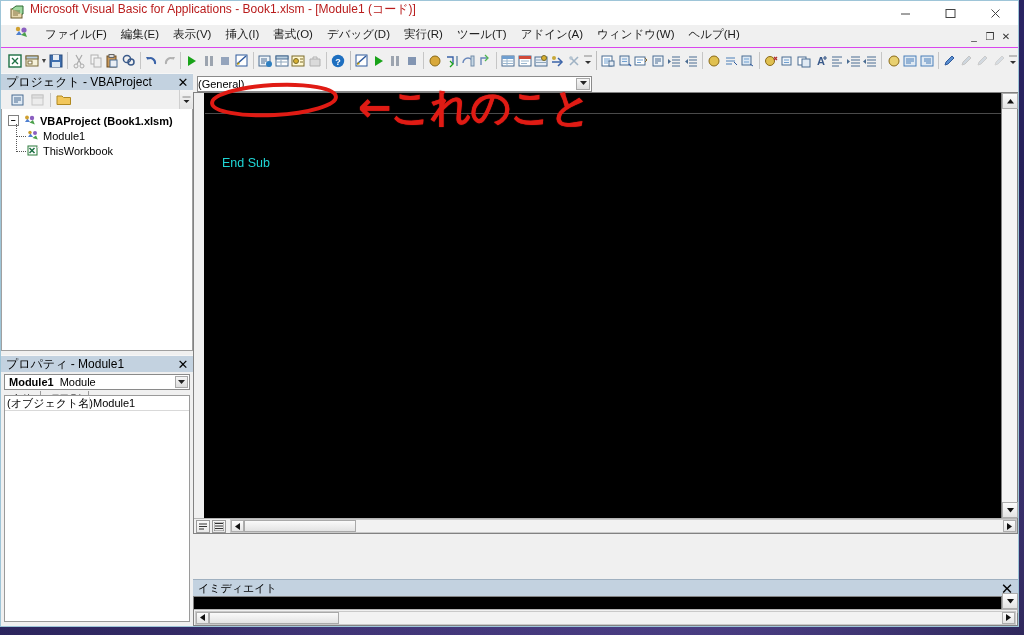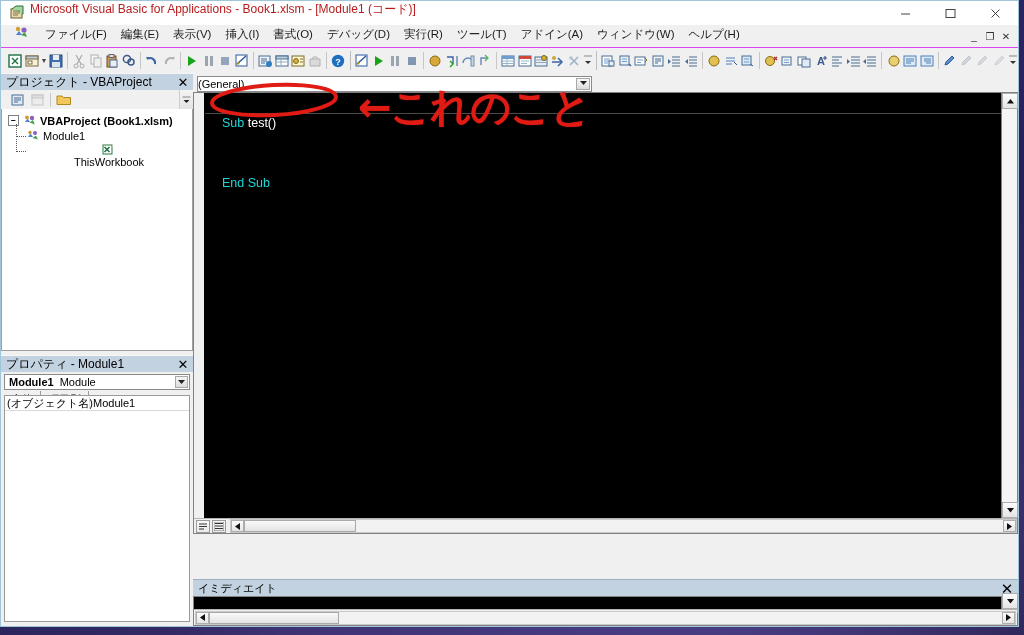--- a/index.html
+++ b/index.html
@@ -715,21 +715,21 @@
             <span class="tree-ico">
               <svg width="14" height="13" viewBox="0 0 14 13">
                 <path d="M2 8 l2.5-3.5 2.5 3.5 z" fill="#4f7fd0"></path>
                 <circle cx="9" cy="4" r="2" fill="#8b5fc0"></circle>
                 <circle cx="4" cy="3.5" r="1.7" fill="#c89a2a"></circle>
                 <path d="M6.5 9 l3.5-2.5 1.8 4 z" fill="#4aa04a"></path>
               </svg>
             </span>
             <span>Module1</span>
           </div>
-          <div class="tnode child" style="position:relative;flex-direction:column;">
+          <div class="tnode child" style="position:relative;">
             <span style="position:absolute;left:14px;top:-4px;width:9px;height:12px;border-left:1px dotted #555;border-bottom:1px dotted #555;"></span>
             <span class="tree-ico">
               <svg width="14" height="13" viewBox="0 0 14 13">
                 <rect x="2" y="2" width="9" height="9" fill="#fff" stroke="#2a7a3a"></rect>
                 <path d="M3.5 4 l5 5 M8.5 4 l-5 5" stroke="#1d7044" stroke-width="1.5"></path>
                 <path d="M11 2 l2 2 h-2z" fill="#cfcfcf"></path>
               </svg>
             </span>
             <span>ThisWorkbook</span>
           </div>
@@ -774,21 +774,20 @@
                   <path d="M0 0 l3.5 4 l3.5 -4 z" fill="#222"></path>
                 </svg>
             </span>
           </div>
         </div>
 
         <div id="code-body">
           <div id="code-margin"></div>
           <div id="code-text">
             <div class="cline"></div>
-            <div class="cline"><span class="kw">Sub </span><span class="id">test()</span></div>
             <div class="cline"></div>
             <div class="cline"></div>
             <div class="cline"><span class="kw">End Sub</span></div>
           </div>
           <div class="sep-line"></div>
 
           <div id="code-vsb">
             <div class="sb-arrow">
               <svg width="7" height="5" viewBox="0 0 7 5">
                   <path d="M3.5 0 l3.5 4.5 h-7 z" fill="#111"></path>

